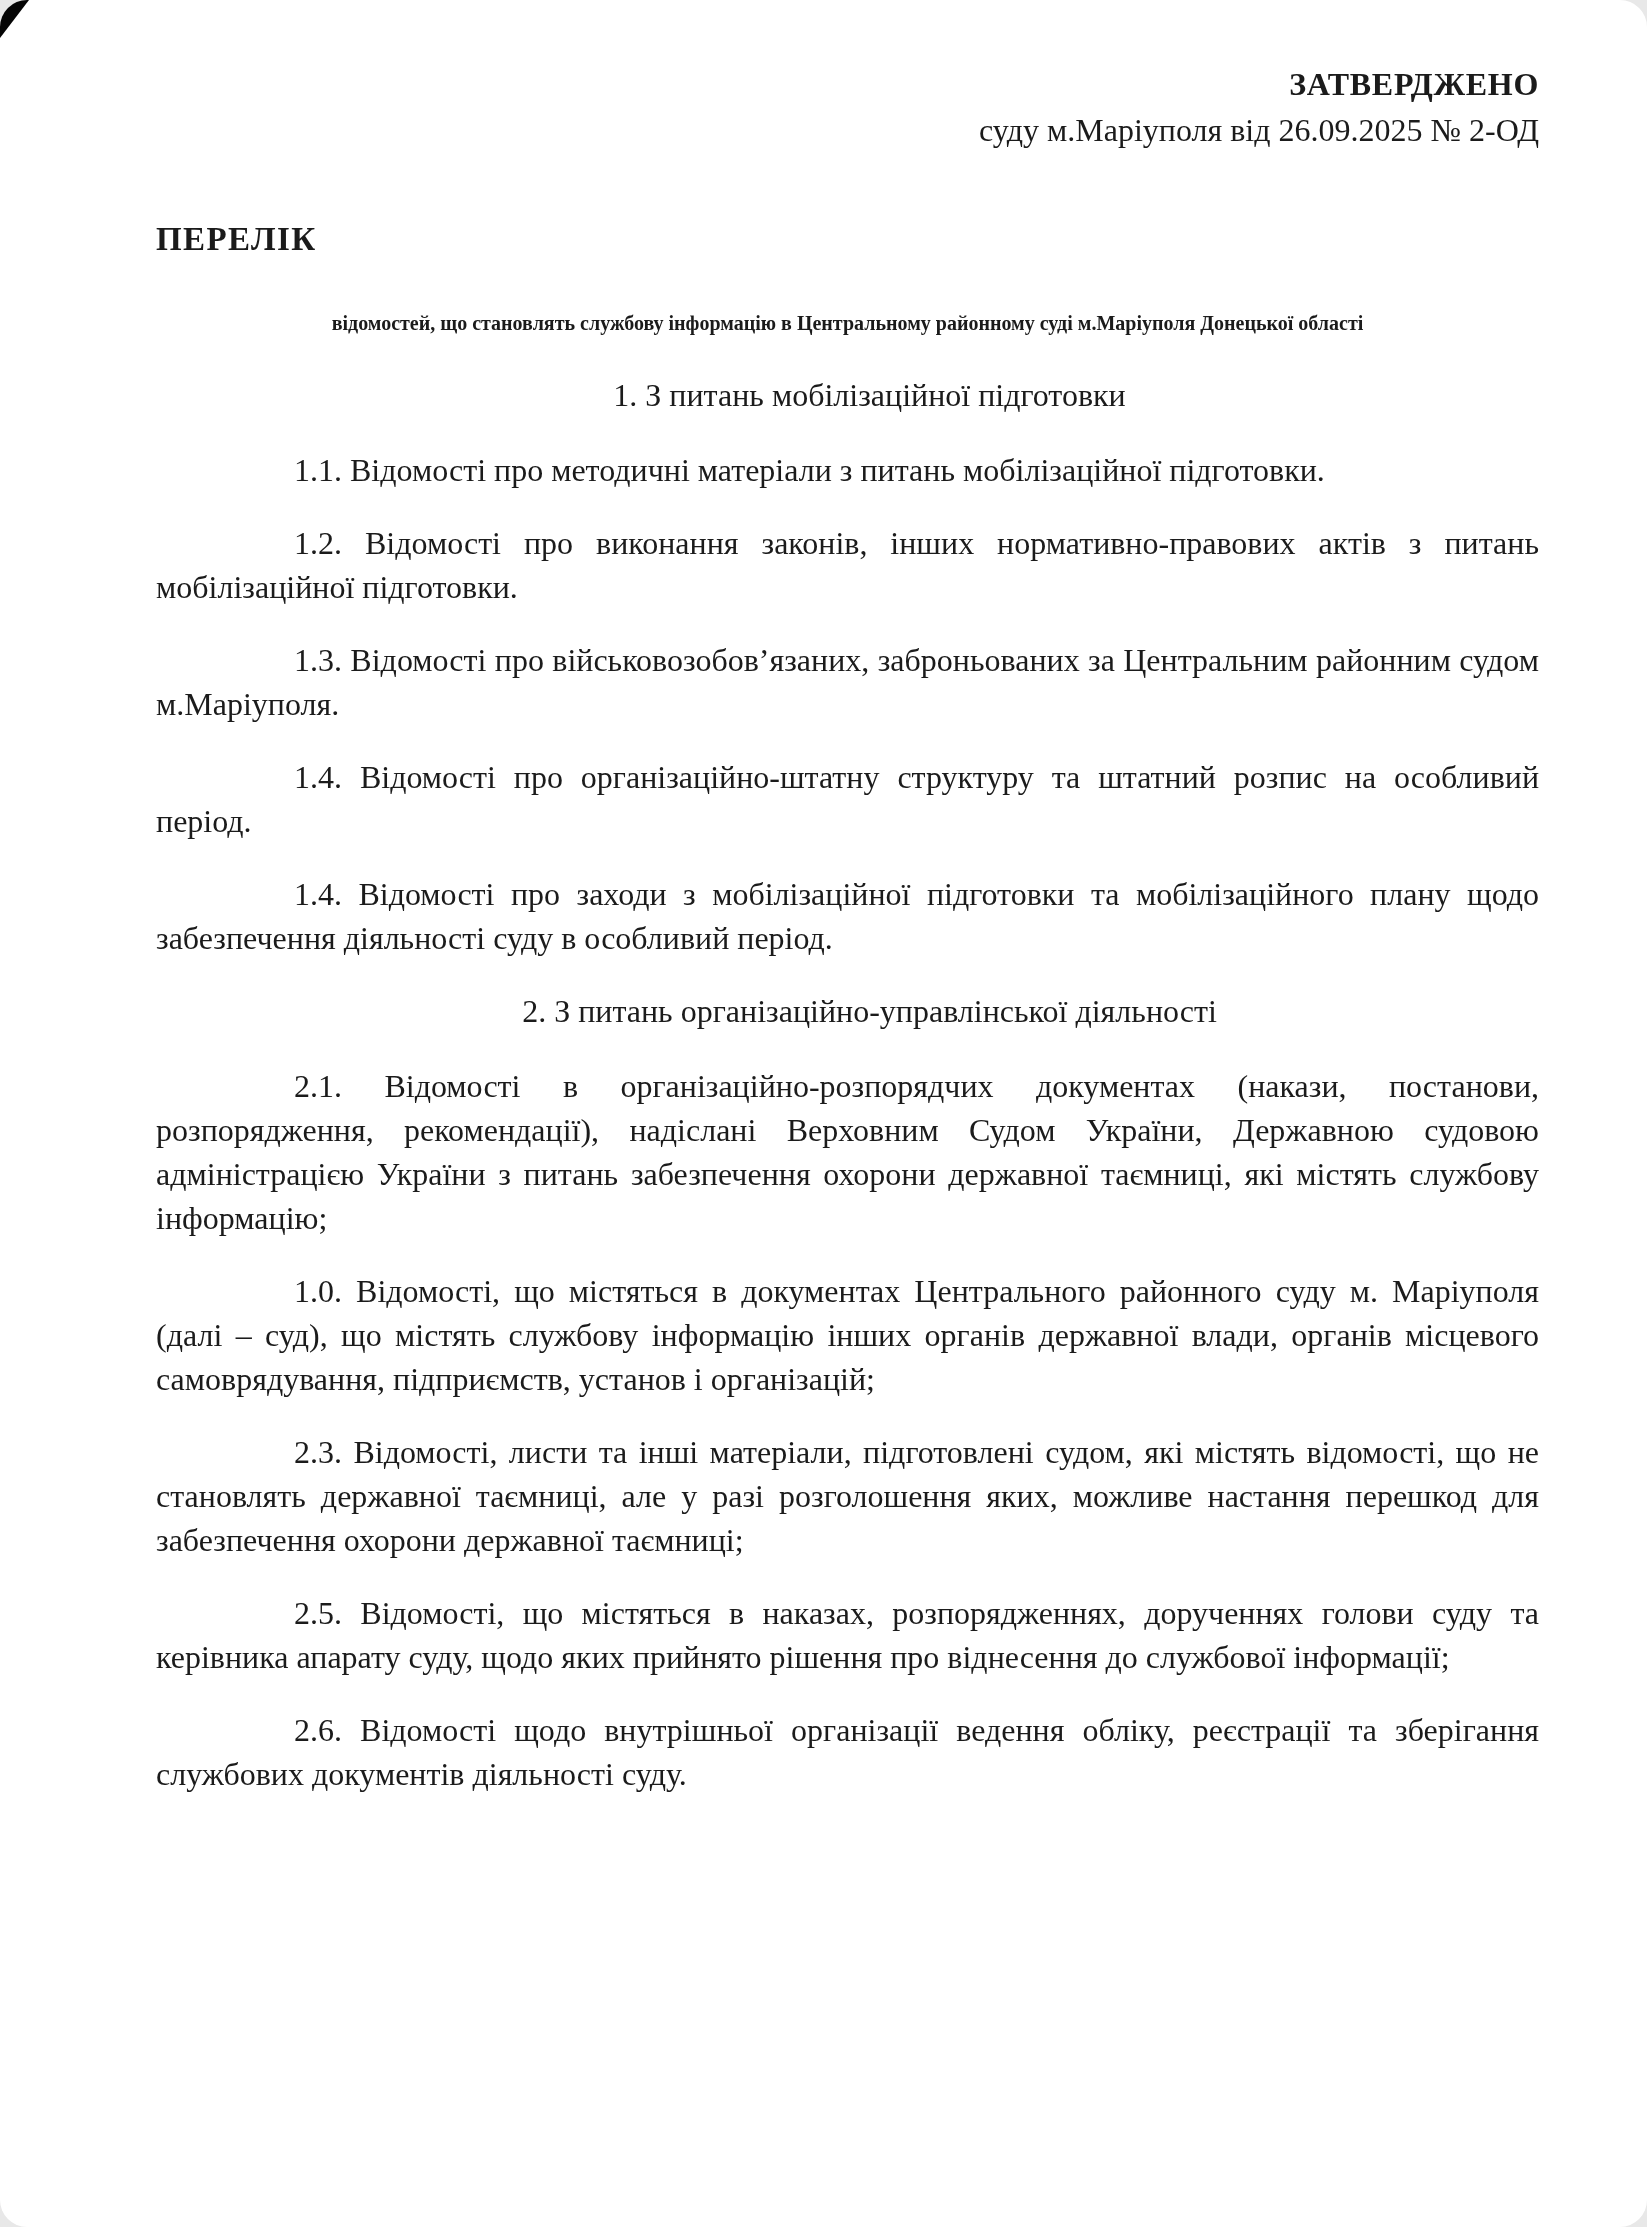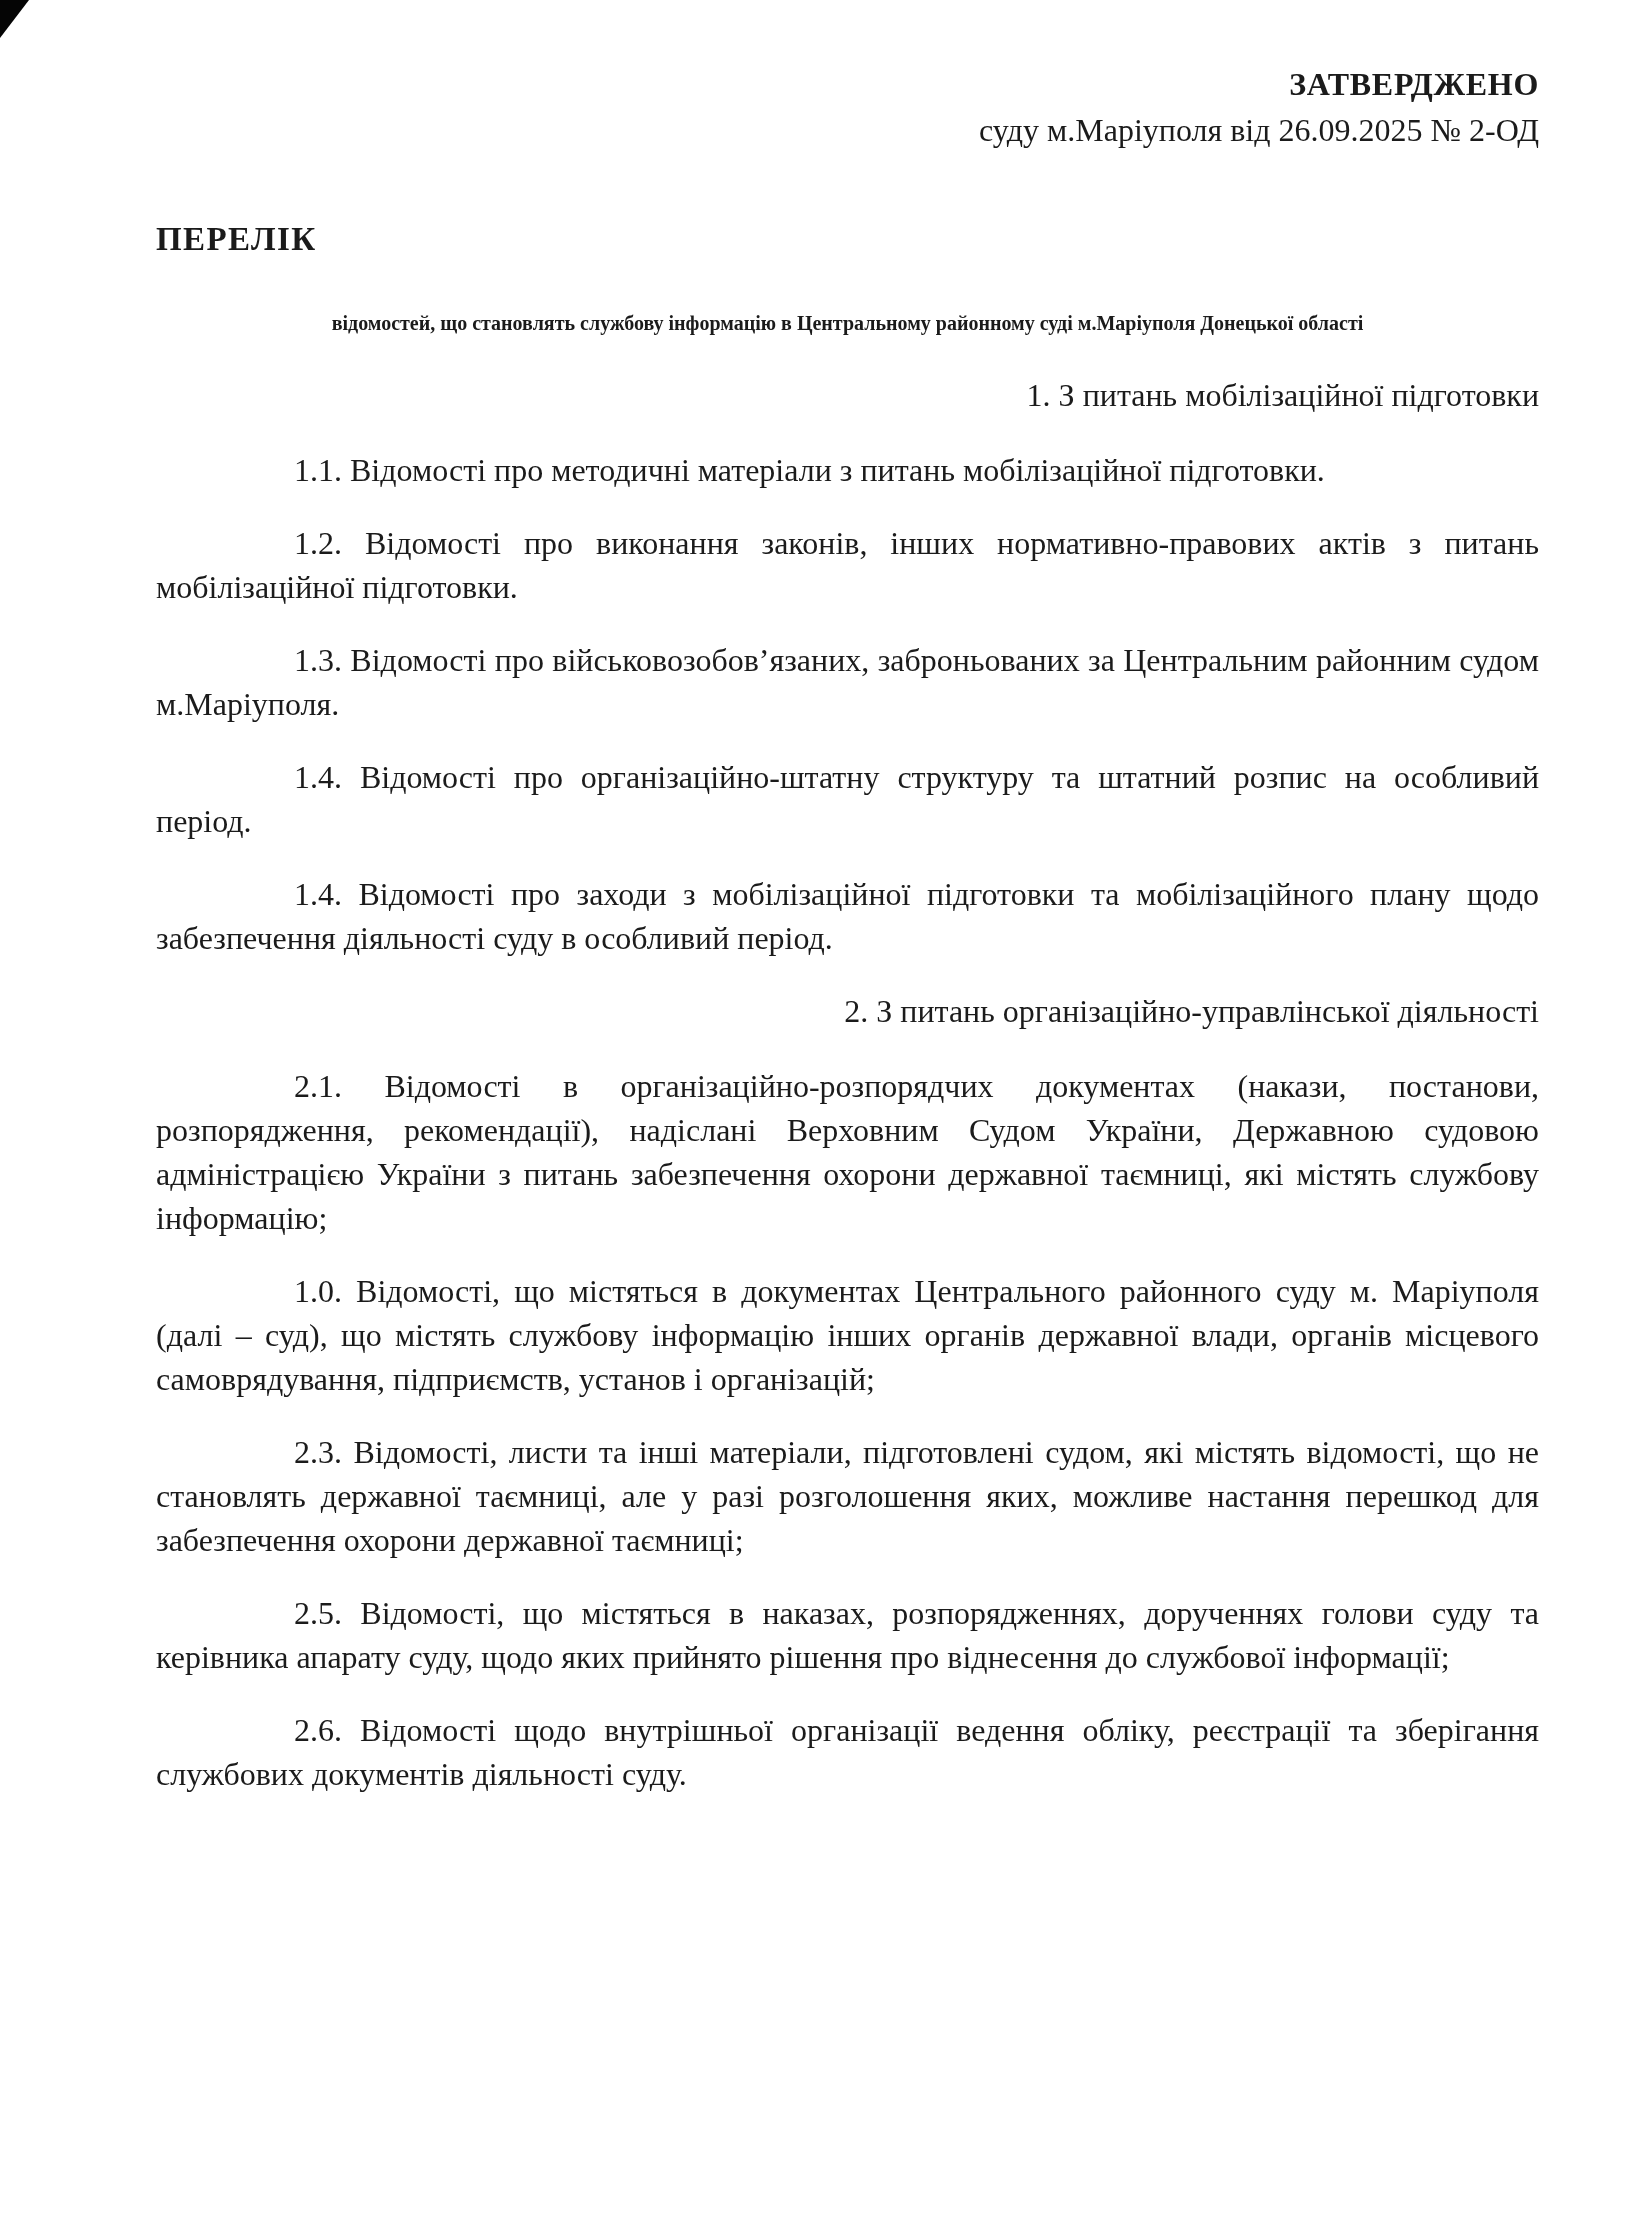--- a/index.html
+++ b/index.html
@@ -13,20 +13,21 @@
     height: 2227px;
     margin: 0 auto;
     background: #ffffff;
     box-sizing: border-box;
     padding: 63px 108px 46px 156px;
     font-family: "Liberation Serif", "DejaVu Serif", serif;
     font-size: 32px;
     line-height: 44px;
     color: #1b1b1b;
     overflow: hidden;
+    border-radius: 27px;
   }
   .corner-artifact {
     position: absolute;
     top: 0;
     left: 0;
     width: 0;
     height: 0;
     border-top: 38px solid #050505;
     border-right: 29px solid transparent;
   }
@@ -53,21 +54,21 @@
   }
   .subtitle {
     font-size: 20px;
     font-weight: bold;
     text-align: center;
     margin: 0 6.8px 27px 6.8px;
     line-height: 45px;
   }
   .section-heading {
     margin: 6.8px 0 31px 44px;
-    text-align: right;
+    text-align: center;
     font-family: Liberation Serif, serif;
   }
   .item {
     margin: 0 0 29px 0;
     text-indent: 138px;
     text-align: justify;
   }
 </style>
 </head>
 <body>

